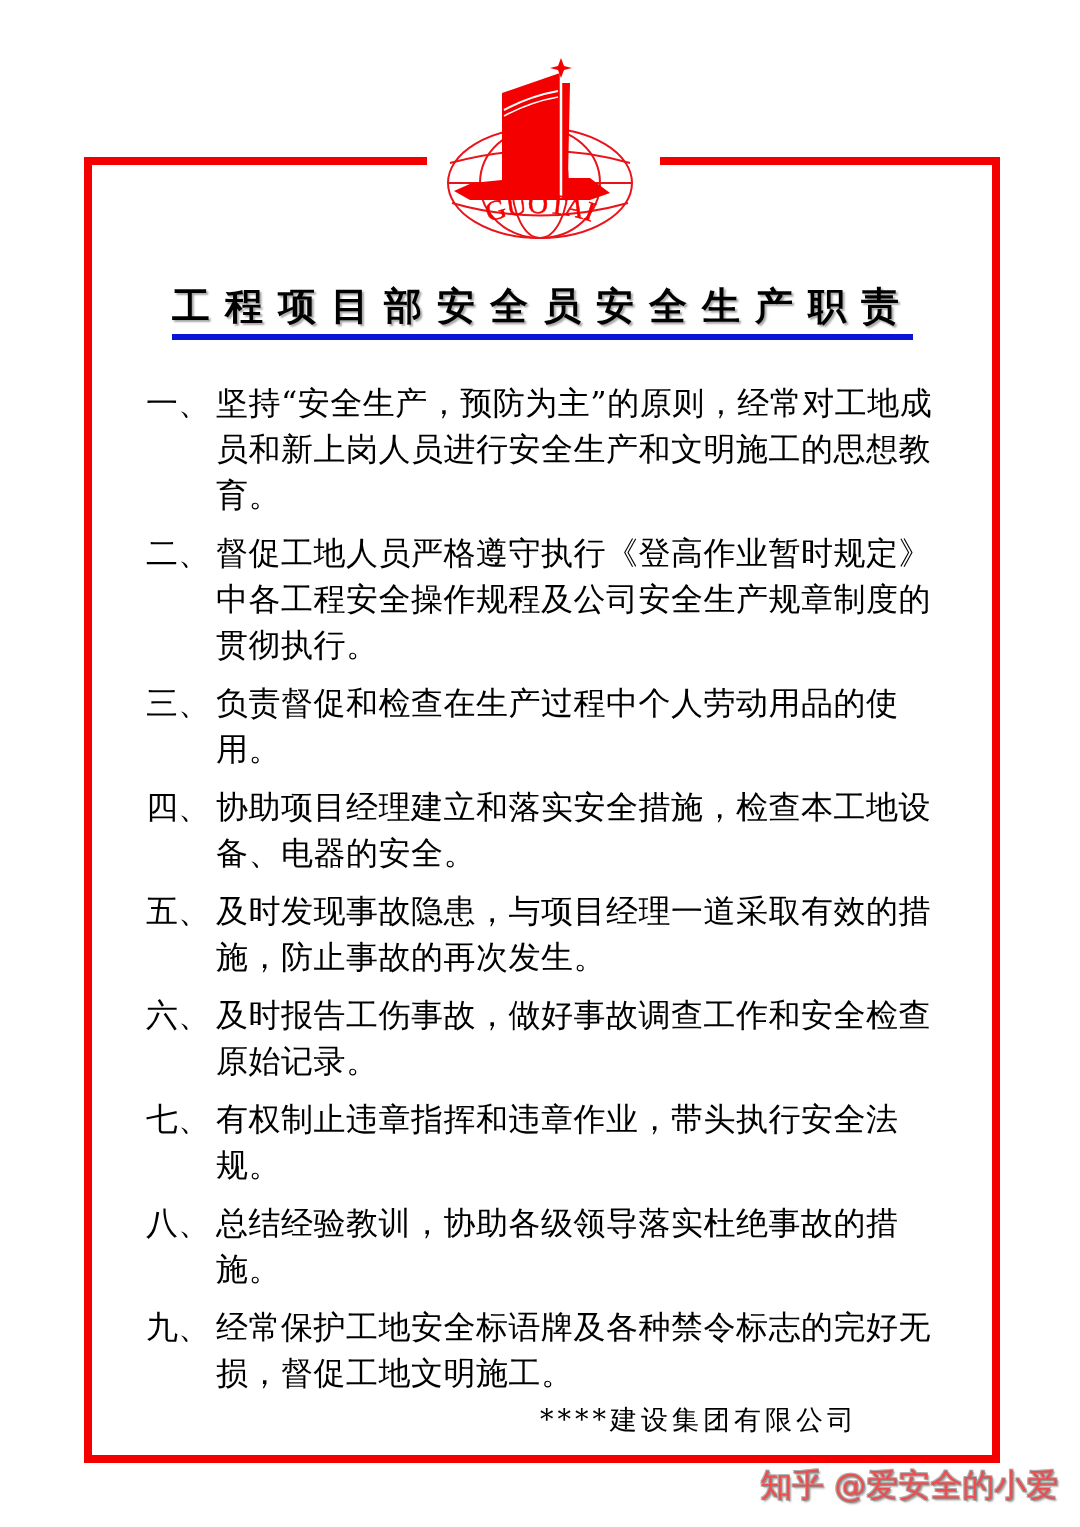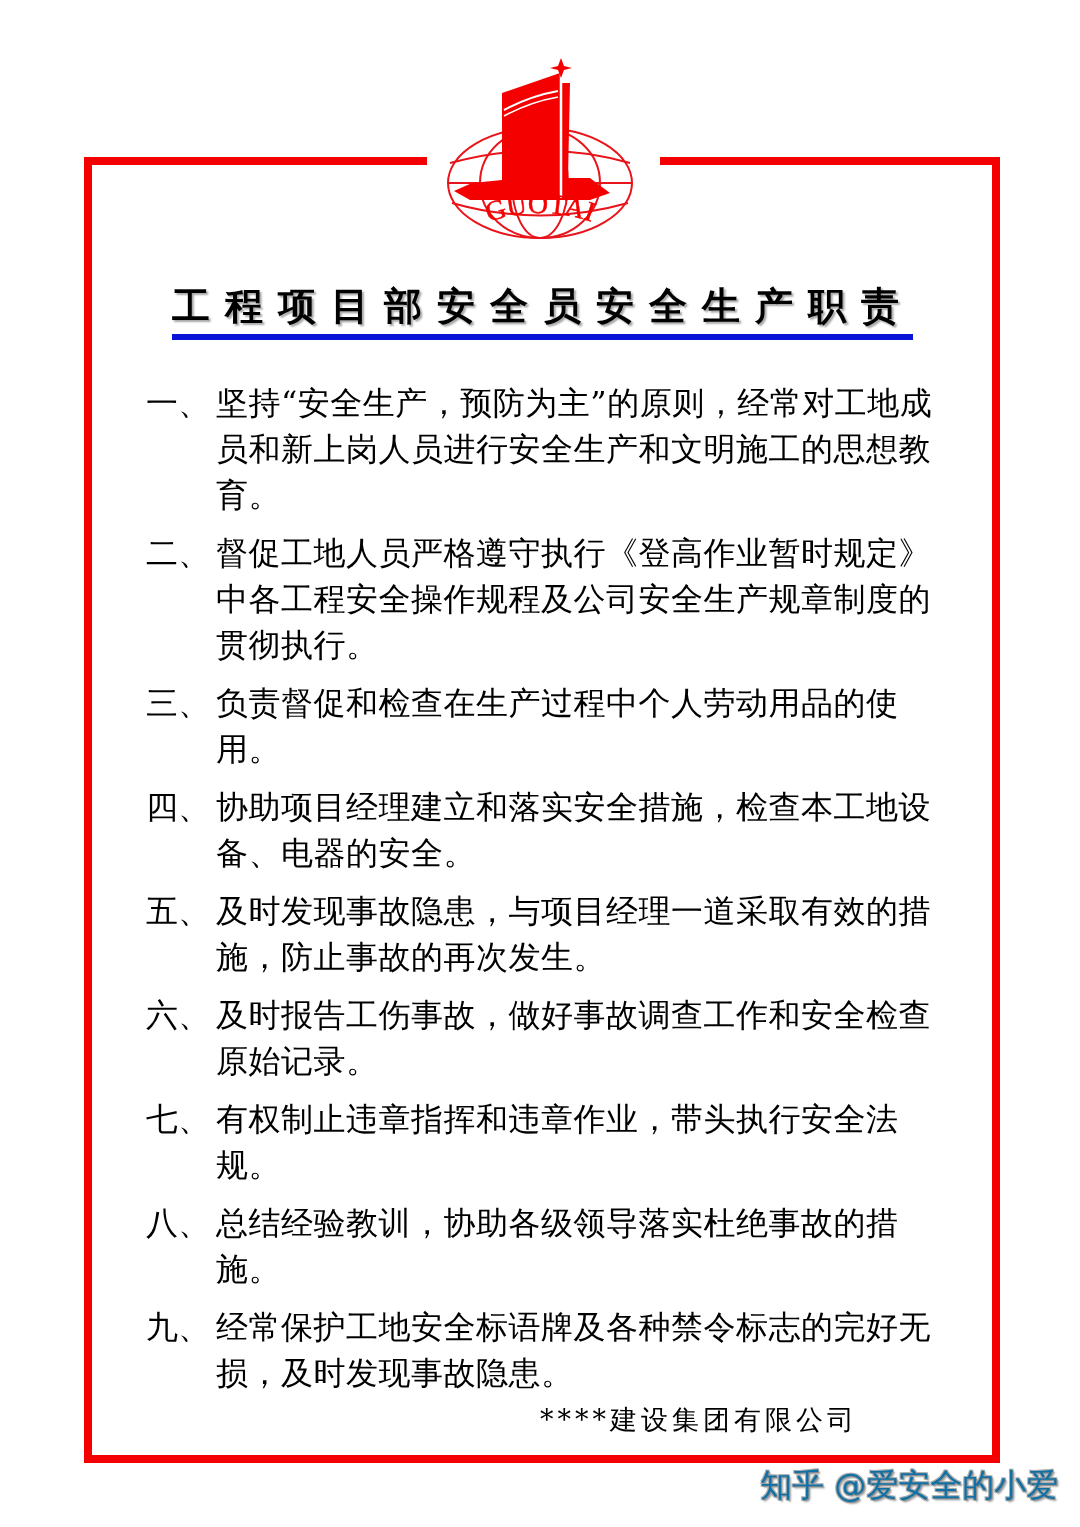--- a/index.html
+++ b/index.html
@@ -12,21 +12,21 @@
              font-size: 38px; line-height: 48px; text-align: left; letter-spacing: 15px;
              text-shadow: 2px 2px 2px rgba(0,0,0,0.35); white-space: nowrap; }
     #title-underline { position: absolute; left: 172px; top: 334px; width: 741px; height: 6px; background: #0a14d8; }
     #duties { position: absolute; left: 146px; top: 380px; width: 800px; margin: 0; padding: 0; list-style: none; }
     .duty { display: flex; font-size: 32px; line-height: 46px; margin-bottom: 12px; }
     .duty-num { width: 70px; flex: 0 0 70px; white-space: nowrap; }
     .duty-text { width: 720px; letter-spacing: 0.5px; }
     #signature { position: absolute; left: 540px; top: 1400px; font-size: 27px; line-height: 40px;
                  font-family: "DejaVu Serif", serif; letter-spacing: 4px; white-space: nowrap; }
     #watermark { position: absolute; left: 760px; top: 1465px; font-size: 32px; line-height: 40px;
-                 font-family: "DejaVu Sans", sans-serif; color: #0369a1;
+                 font-family: "DejaVu Sans", sans-serif; color: #ef4444;
                  text-shadow: 1px 1px 0 #888, -1px -1px 0 #aaa, 1px -1px 0 #aaa, -1px 1px 0 #aaa, 2px 2px 2px #999;
                  white-space: nowrap; opacity: 0.95; }
   </style>
 </head>
 <body>
 
 <div class="frame-seg" style="left:84px; top:157px; width:343px; height:8px;"></div>
 <div class="frame-seg" style="left:660px; top:157px; width:340px; height:8px;"></div>
 <div class="frame-seg" style="left:84px; top:157px; width:8px; height:1306px;"></div>
 <div class="frame-seg" style="left:992px; top:157px; width:8px; height:1306px;"></div>
@@ -89,19 +89,19 @@
   <li class="duty">
     <span class="duty-num">七、</span>
     <span class="duty-text">有权制止违章指挥和违章作业，带头执行安全法规。</span>
   </li>
   <li class="duty">
     <span class="duty-num">八、</span>
     <span class="duty-text">总结经验教训，协助各级领导落实杜绝事故的措施。</span>
   </li>
   <li class="duty">
     <span class="duty-num">九、</span>
-    <span class="duty-text">经常保护工地安全标语牌及各种禁令标志的完好无损，及时发现事故隐患。</span>
+    <span class="duty-text">经常保护工地安全标语牌及各种禁令标志的完好无损，督促工地文明施工。</span>
   </li>
 </ul>
 
 <div id="signature">****建设集团有限公司</div>
 
 <div id="watermark">知乎 @爱安全的小爱</div>
 
 </body></html>

